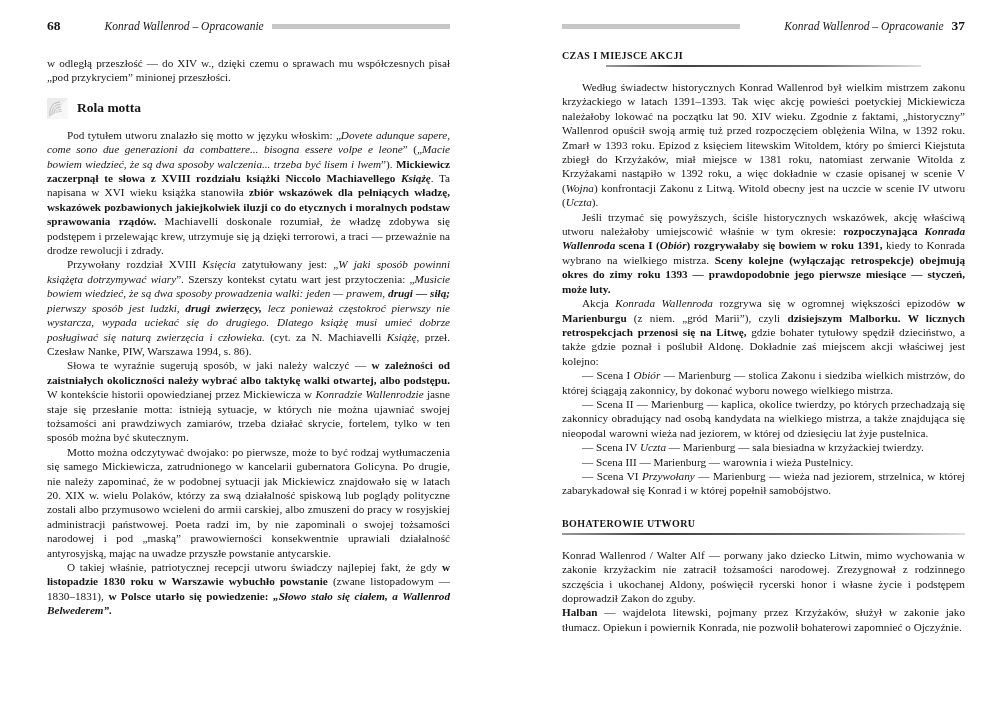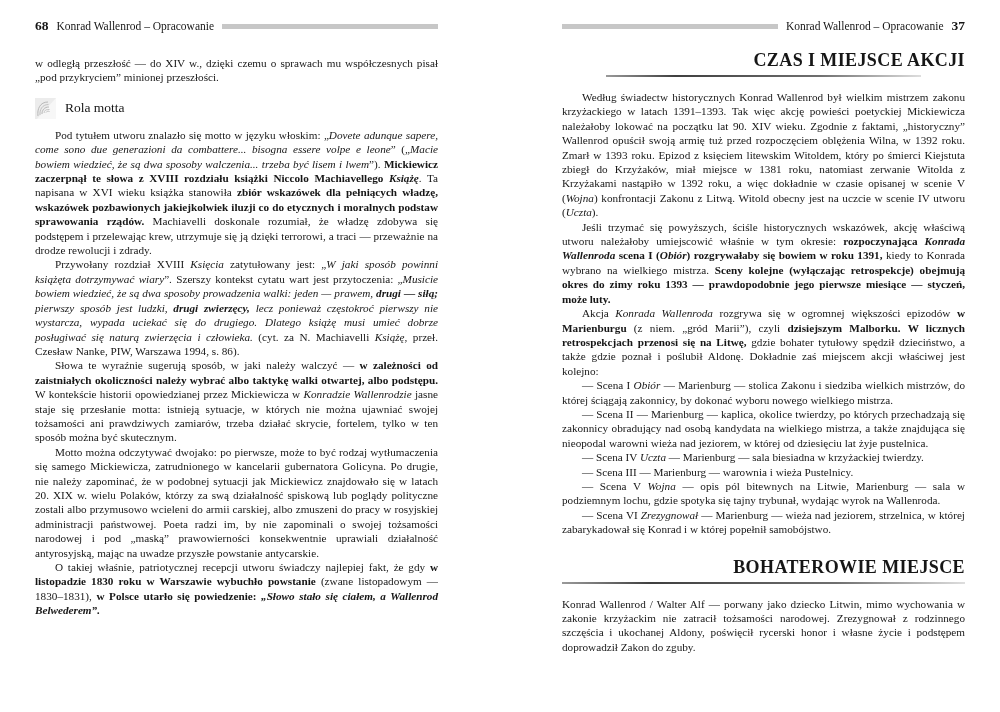--- a/index.html
+++ b/index.html
@@ -2,38 +2,38 @@
 <html><head>
 <meta charset="utf-8">
 <style>
   html,body{margin:0;padding:0;}
   body{
     width:1000px;height:712px;overflow:hidden;position:relative;
     background:#ffffff;color:#161616;
     font-family:"Liberation Serif", serif;
   }
   .page{position:absolute;top:18px;width:403px;}
-  .page.left{left:35px;}
+  .page.left{left:47px;}
   .page.right{left:562px;}
 
   .pg-header{display:flex;align-items:center;gap:8px;height:16px;}
   .pg-num{font-weight:bold;font-size:13.5px;line-height:16px;}
-  .run-title{font-size:11.5px;white-space:nowrap;line-height:16px;}
+  .run-title{font-style:italic;font-size:11.5px;white-space:nowrap;line-height:16px;margin-left:36px;}
   .hbar{flex:1;height:5px;background:#c7c7c7;margin-top:1px;}
 
   .par{margin:0;font-size:11.2px;line-height:14.4px;text-align:justify;}
   .par.indent{text-indent:20px;}
   #left-cont{margin-top:22px;}
 
   .section-head{display:flex;align-items:center;gap:9px;margin:13px 0 9px 0;}
   .sec-icon{width:21px;height:21px;flex:0 0 auto;}
-  .sec-label{font-weight:normal;font-size:13.5px;}
+  .sec-label{font-weight:bold;font-size:13.5px;}
 
   .section .sec-title{
-    font-weight:bold;font-size:18px;text-align:right;
+    font-weight:bold;font-size:10px;text-align:left;
     letter-spacing:0.4px;margin:20px 0 4px 0;
   }
   .section:first-child .sec-title{margin-top:16px;}
   .sec-rule{
     height:2px;margin:0 auto 13px auto;
     background:linear-gradient(to right,#9a9a9a,#3f3f3f 22%,#6f6f6f 68%,#dedede 100%);
   }
   .section:nth-child(1) .sec-rule{width:78%;}
   .section:nth-child(2) .sec-rule{width:100%;}
 </style>
@@ -86,24 +86,24 @@
         <div class="section">
           <div class="sec-title">CZAS I MIEJSCE AKCJI</div>
           <div class="sec-rule"></div>
           <p class="par indent"><span>Według świadectw historycznych Konrad Wallenrod był wielkim mistrzem zakonu krzyżackiego w latach 1391–1393. Tak więc akcję powieści poetyckiej Mickiewicza należałoby lokować na początku lat 90. XIV wieku. Zgodnie z faktami, „historyczny” Wallenrod opuścił swoją armię tuż przed rozpoczęciem oblężenia Wilna, w 1392 roku. Zmarł w 1393 roku. Epizod z księciem litewskim Witoldem, który po śmierci Kiejstuta zbiegł do Krzyżaków, miał miejsce w 1381 roku, natomiast zerwanie Witolda z Krzyżakami nastąpiło w 1392 roku, a więc dokładnie w czasie opisanej w scenie V (</span><span style="font-style: italic;">Wojna</span><span>) konfrontacji Zakonu z Litwą. Witold obecny jest na uczcie w scenie IV utworu (</span><span style="font-style: italic;">Uczta</span><span>).</span></p>
           <p class="par indent"><span>Jeśli trzymać się powyższych, ściśle historycznych wskazówek, akcję właściwą utworu należałoby umiejscowić właśnie w tym okresie: </span><span style="font-weight: bold;">rozpoczynająca </span><span style="font-weight: bold; font-style: italic;">Konrada Wallenroda</span><span style="font-weight: bold;"> scena I (</span><span style="font-weight: bold; font-style: italic;">Obiór</span><span style="font-weight: bold;">) rozgrywałaby się bowiem w roku 1391,</span><span> kiedy to Konrada wybrano na wielkiego mistrza. </span><span style="font-weight: bold;">Sceny kolejne (wyłączając retrospekcje) obejmują okres do zimy roku 1393 — prawdopodobnie jego pierwsze miesiące — styczeń, może luty.</span></p>
           <p class="par indent"><span>Akcja </span><span style="font-style: italic;">Konrada Wallenroda</span><span> rozgrywa się w ogromnej większości epizodów </span><span style="font-weight: bold;">w Marienburgu</span><span> (z niem. „gród Marii”), czyli </span><span style="font-weight: bold;">dzisiejszym Malborku. W licznych retrospekcjach przenosi się na Litwę,</span><span> gdzie bohater tytułowy spędził dzieciństwo, a także gdzie poznał i poślubił Aldonę. Dokładnie zaś miejscem akcji właściwej jest kolejno:</span></p>
           <p class="par indent"><span>— Scena I </span><span style="font-style: italic;">Obiór</span><span> — Marienburg — stolica Zakonu i siedziba wielkich mistrzów, do której ściągają zakonnicy, by dokonać wyboru nowego wielkiego mistrza.</span></p>
           <p class="par indent"><span>— Scena II — Marienburg — kaplica, okolice twierdzy, po których przechadzają się zakonnicy obradujący nad osobą kandydata na wielkiego mistrza, a także znajdująca się nieopodal warowni wieża nad jeziorem, w której od dziesięciu lat żyje pustelnica.</span></p>
           <p class="par indent"><span>— Scena IV </span><span style="font-style: italic;">Uczta</span><span> — Marienburg — sala biesiadna w krzyżackiej twierdzy.</span></p>
           <p class="par indent"><span>— Scena III — Marienburg — warownia i wieża Pustelnicy.</span></p>
-          <p class="par indent"><span>— Scena V </span><span style="font-style: italic;">Wojna</span><span> — opis pól bitewnych na Litwie, Marienburg — sala w podziemnym lochu, gdzie spotyka się tajny trybunał, wydając wyrok na Wallenroda.</span></p>
-          <p class="par indent"><span>— Scena VI </span><span style="font-style: italic;">Zrezygnował</span><span> — Marienburg — wieża nad jeziorem, strzelnica, w której zabarykadował się Konrad i w której popełnił samobójstwo.</span></p>
+          <p class="par indent"><span>— Scena VI </span><span style="font-style: italic;">Przywołany</span><span> — Marienburg — wieża nad jeziorem, strzelnica, w której zabarykadował się Konrad i w której popełnił samobójstwo.</span></p>
         </div>
         <div class="section">
-          <div class="sec-title">BOHATEROWIE MIEJSCE</div>
+          <div class="sec-title">BOHATEROWIE UTWORU</div>
           <div class="sec-rule"></div>
           <p class="par"><span style="font-weight: normal;">Konrad Wallenrod / Walter Alf</span><span> — porwany jako dziecko Litwin, mimo wychowania w zakonie krzyżackim nie zatracił tożsamości narodowej. Zrezygnował z rodzinnego szczęścia i ukochanej Aldony, poświęcił rycerski honor i własne życie i podstępem doprowadził Zakon do zguby.</span></p>
+          <p class="par"><span style="font-weight: bold;">Halban</span><span> — wajdelota litewski, pojmany przez Krzyżaków, służył w zakonie jako tłumacz. Opiekun i powiernik Konrada, nie pozwolił bohaterowi zapomnieć o Ojczyźnie.</span></p>
         </div>
       </div>
   </div>
 
 </div>
 
 </body></html>

